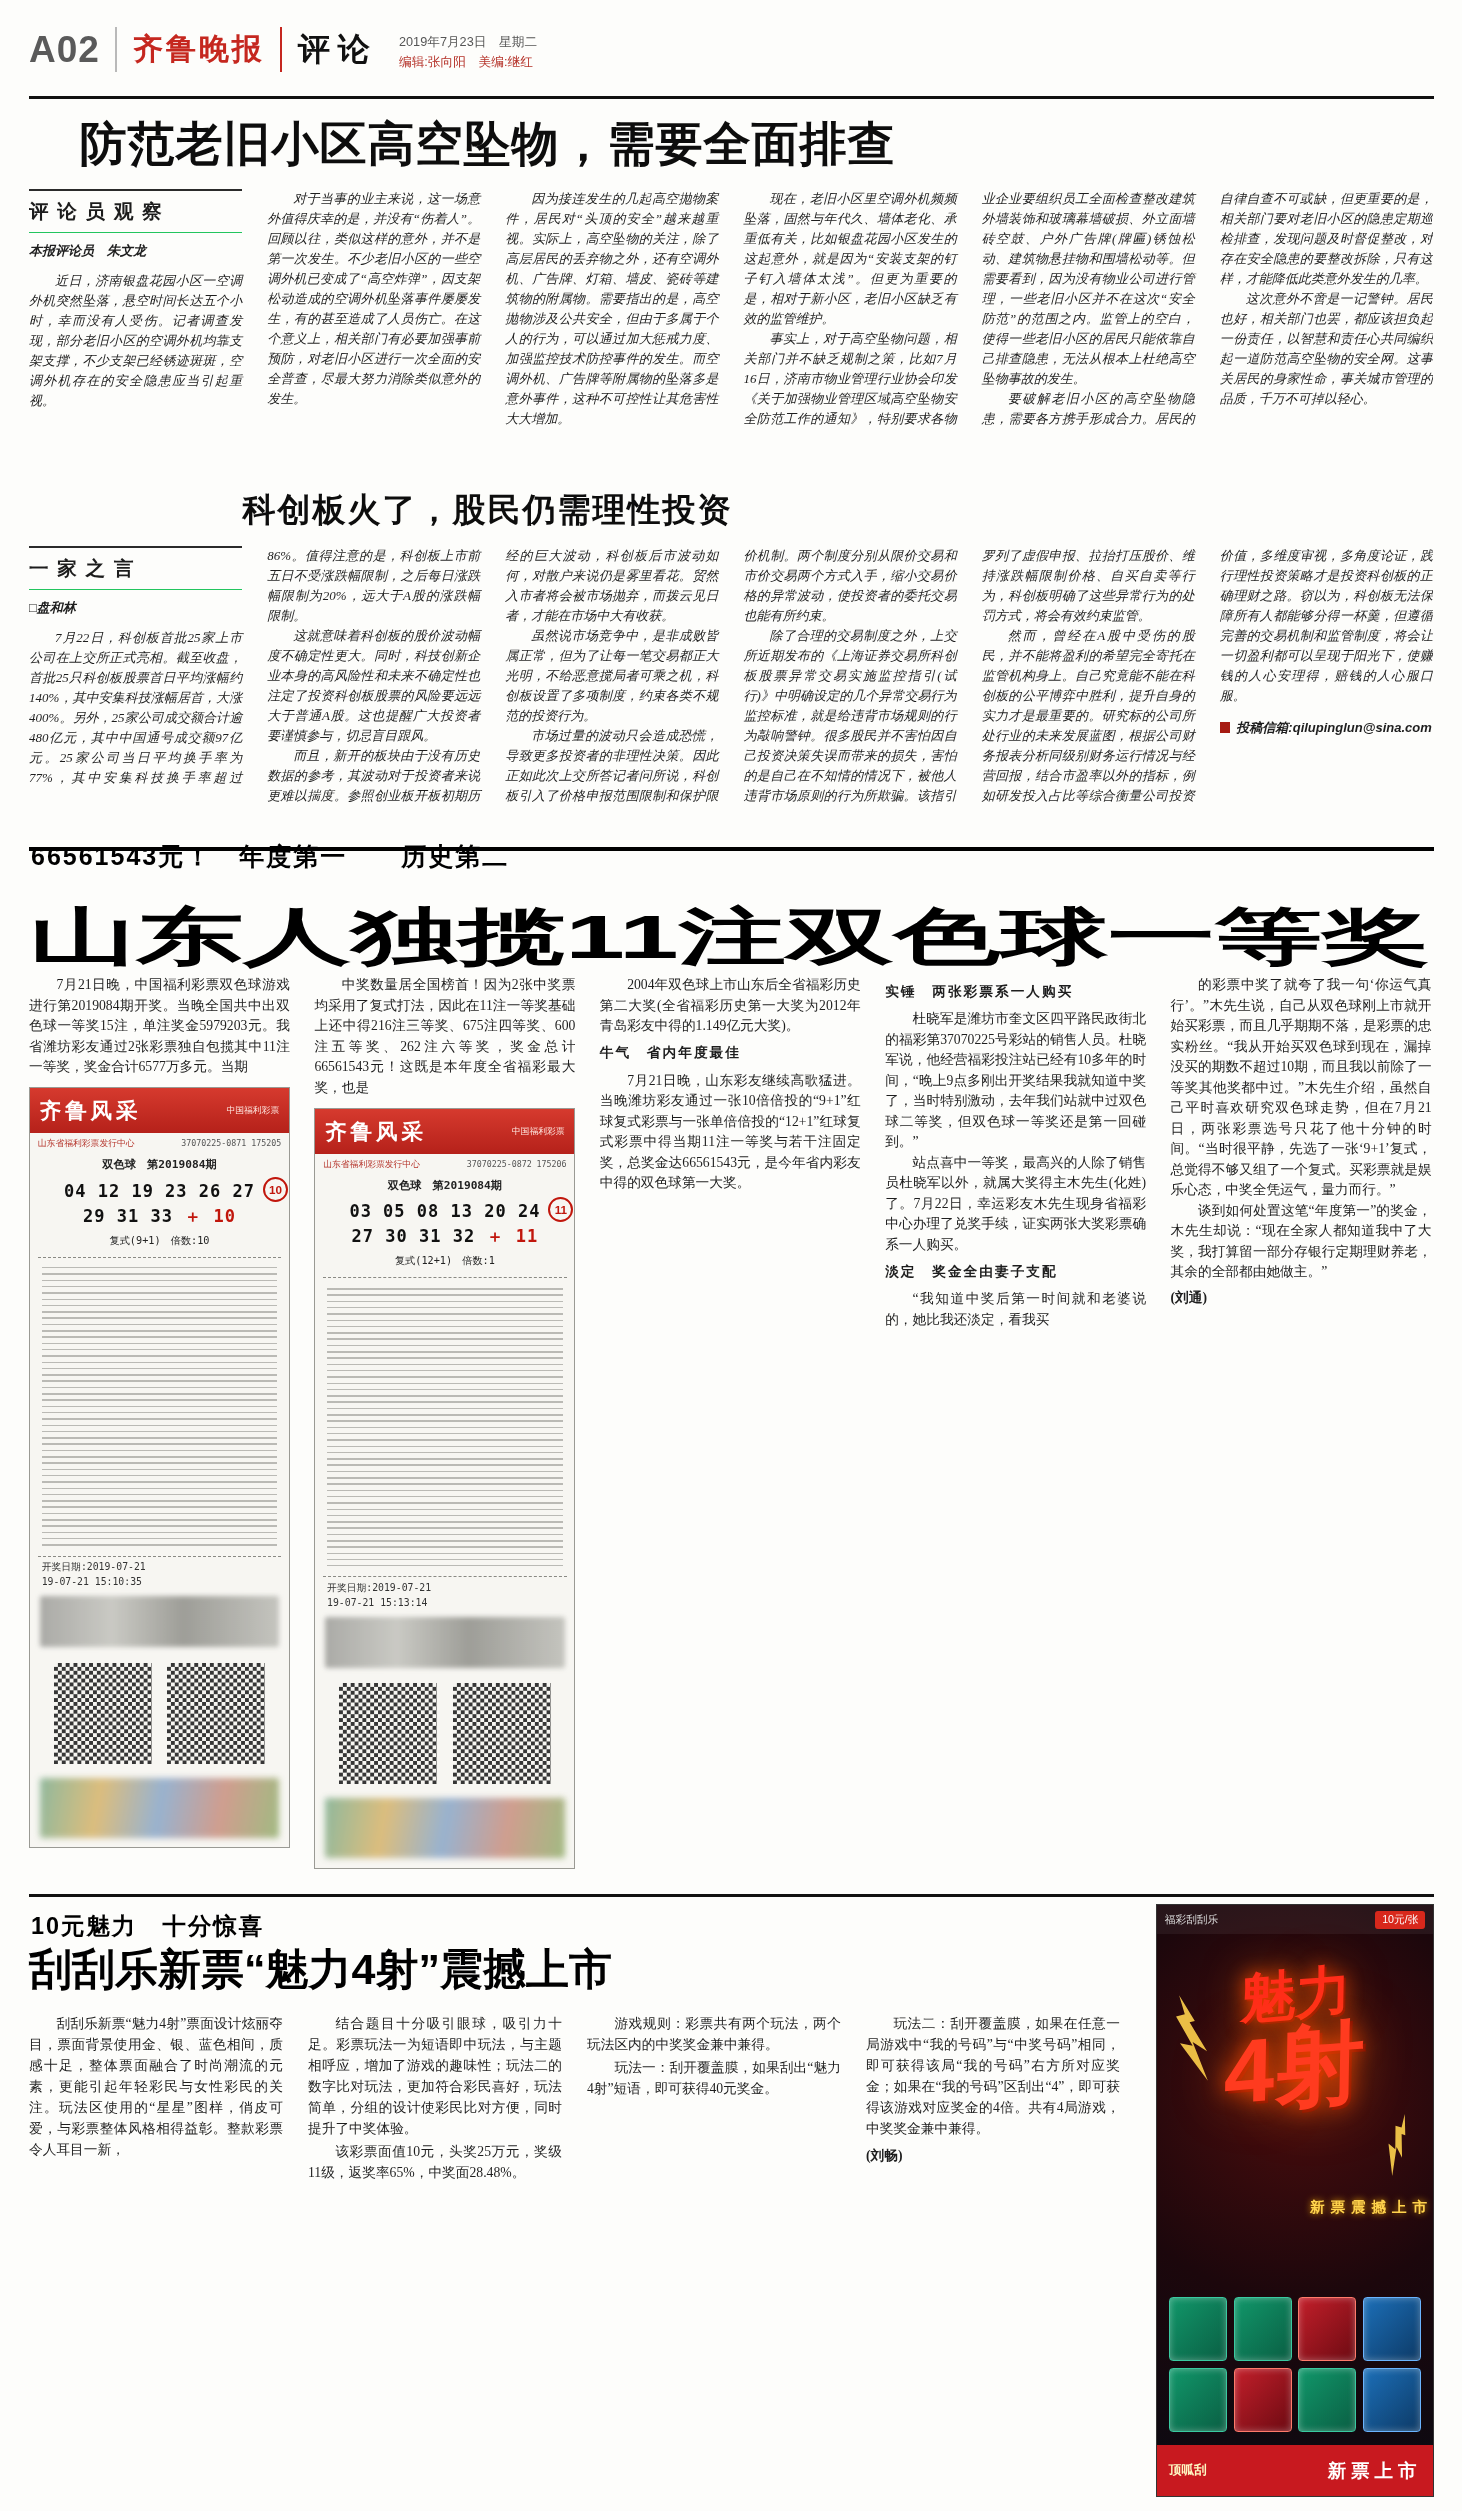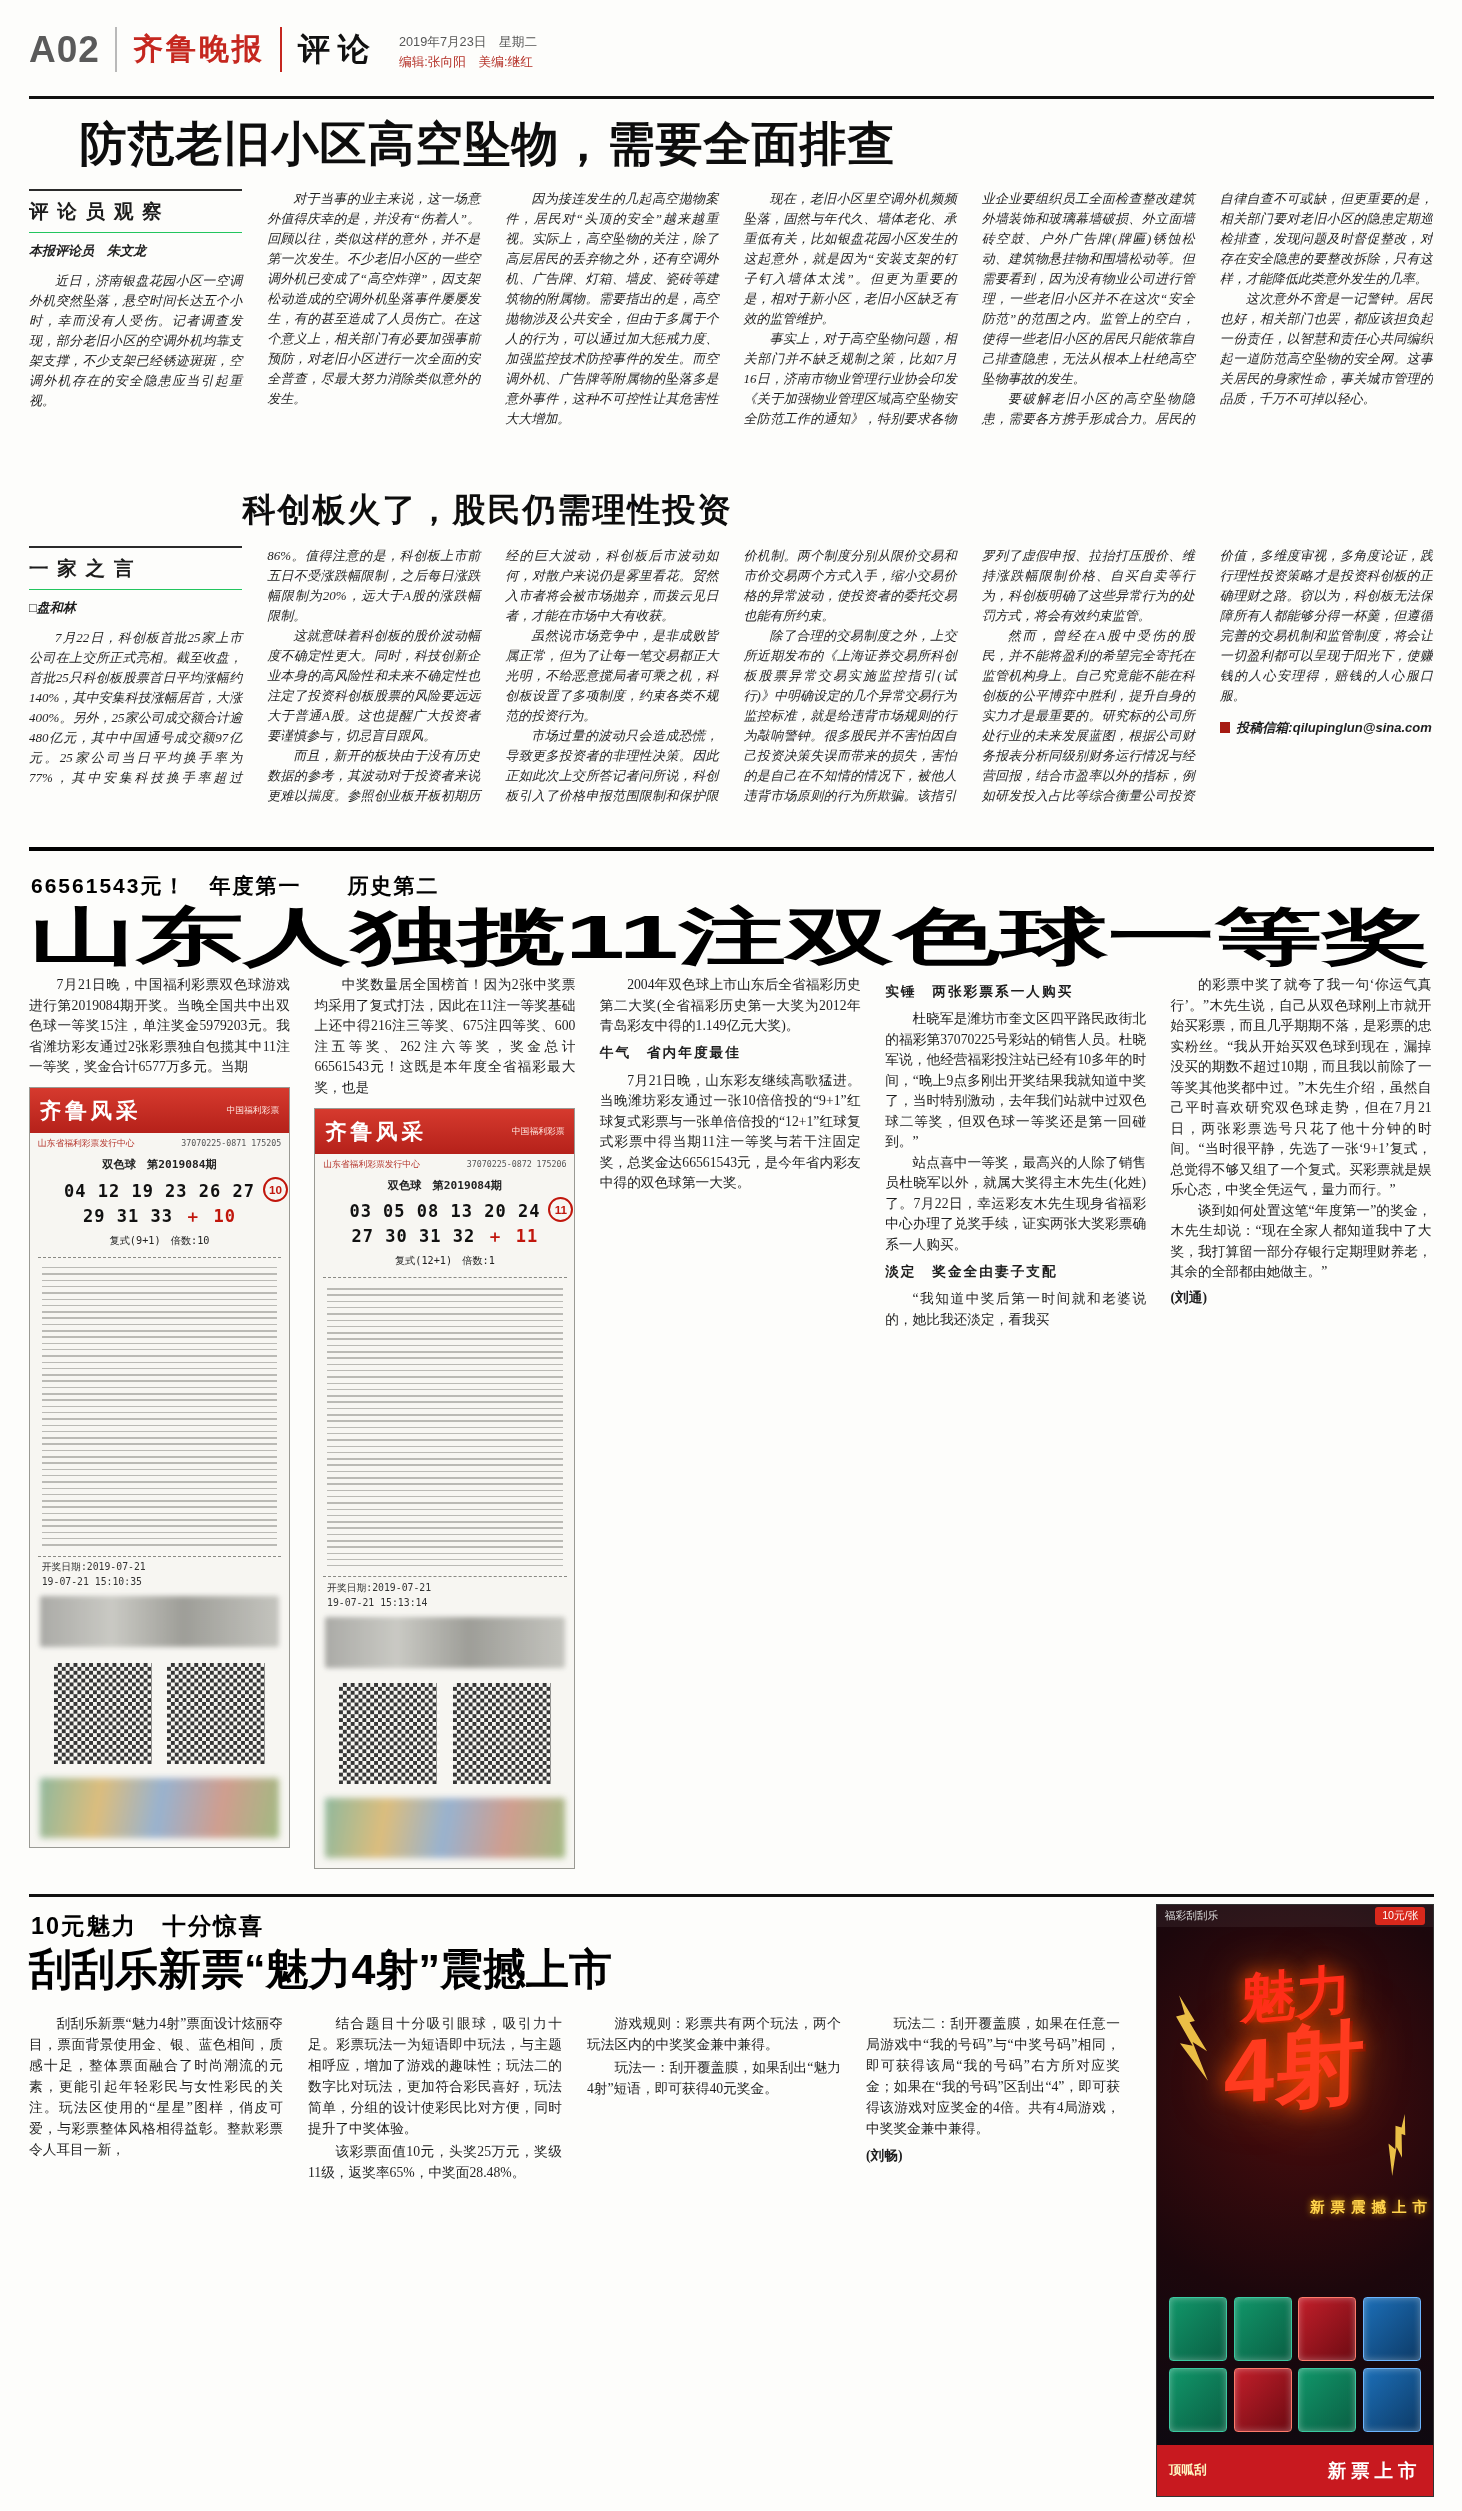--- a/index.html
+++ b/index.html
@@ -105,21 +105,21 @@
             display:flex; gap:25px; overflow:hidden; }
   .s-col { width:254px; flex:0 0 auto; }
   .s-col p { font-size:13.7px; line-height:21px; text-align:justify; text-indent:2em;
              color:#1e1e1e; margin-bottom:2px; }
 
   
   .ad { position:absolute; left:1156px; top:1904px; width:278px; height:593px;
         background:radial-gradient(circle at 50% 32%, #4a0d0d 0%, #1c070c 48%, #0a0a12 100%);
         border:1px solid #333; overflow:hidden; color:#fff;
         font-family:"Liberation Sans",sans-serif; }
-  .ad-top { position:absolute; top:0; left:0; right:0; height:22px; display:flex;
+  .ad-top { position:absolute; top:0; left:0; right:0; height:29px; display:flex;
             align-items:center; justify-content:space-between; padding:0 7.8px;
             font-size:10.7px; color:#ddd; background:rgba(255,255,255,.06); }
   .ad-tag { background:#d8281c; color:#fff; padding:2px 6.8px; border-radius:2.9px; font-size:10.7px; }
   .ad-title { position:absolute; top:62px; left:0; right:0; text-align:center;
               transform:skewX(-6deg) rotate(-5deg); }
   .ad-t1 { font-size:55px; font-weight:900; color:#ff2d1a; line-height:1.0;
            text-shadow:0 0 17.6px rgba(255,70,0,.95), 0 0 41px rgba(255,130,0,.6), 2px 2px 0 #6d0000; }
   .ad-t2 { font-size:90px; font-weight:900; color:#ff3b1f; line-height:1.0;
            text-shadow:0 0 21.5px rgba(255,70,0,.95), 0 0 51px rgba(255,130,0,.65), 2.9px 2.9px 0 #6d0000; }
   .ad-subtitle { position:absolute; top:293px; left:0; right:0; text-align:right;
@@ -191,21 +191,21 @@
     <p>除了合理的交易制度之外，上交所近期发布的《上海证券交易所科创板股票异常交易实施监控指引(试行)》中明确设定的几个异常交易行为监控标准，就是给违背市场规则的行为敲响警钟。很多股民并不害怕因自己投资决策失误而带来的损失，害怕的是自己在不知情的情况下，被他人违背市场原则的行为所欺骗。该指引罗列了虚假申报、拉抬打压股价、维持涨跌幅限制价格、自买自卖等行为，科创板明确了这些异常行为的处罚方式，将会有效约束监管。</p>
     <p>然而，曾经在A股中受伤的股民，并不能将盈利的希望完全寄托在监管机构身上。自己究竟能不能在科创板的公平博弈中胜利，提升自身的实力才是最重要的。研究标的公司所处行业的未来发展蓝图，根据公司财务报表分析同级别财务运行情况与经营回报，结合市盈率以外的指标，例如研发投入占比等综合衡量公司投资价值，多维度审视，多角度论证，践行理性投资策略才是投资科创板的正确理财之路。窃以为，科创板无法保障所有人都能够分得一杯羹，但遵循完善的交易机制和监管制度，将会让一切盈利都可以呈现于阳光下，使赚钱的人心安理得，赔钱的人心服口服。</p>
     <p class="mailbox">
       <span class="sq"></span>
       <span>投稿信箱:qilupinglun@sina.com</span>
     </p>
   </div>
 
   <div class="hrule" style="top:847px; height:3.9px; background:#000;"></div>
 
-  <div class="kicker" style="top:872px; left:31px; font-size:21px; letter-spacing:2px;">66561543元！　年度第一　　历史第二</div>
+  <div class="kicker" style="top:840px; left:31px; font-size:25px; letter-spacing:2px;">66561543元！　年度第一　　历史第二</div>
 
   <div class="bigline" style="top:895px;">山东人独揽11注双色球一等奖</div>
 
   <div class="lotbody">
 
     <div class="lotcol">
       <p>7月21日晚，中国福利彩票双色球游戏进行第2019084期开奖。当晚全国共中出双色球一等奖15注，单注奖金5979203元。我省潍坊彩友通过2张彩票独自包揽其中11注一等奖，奖金合计6577万多元。当期</p>
 
       <div class="ticket">
         <div class="t-head">

